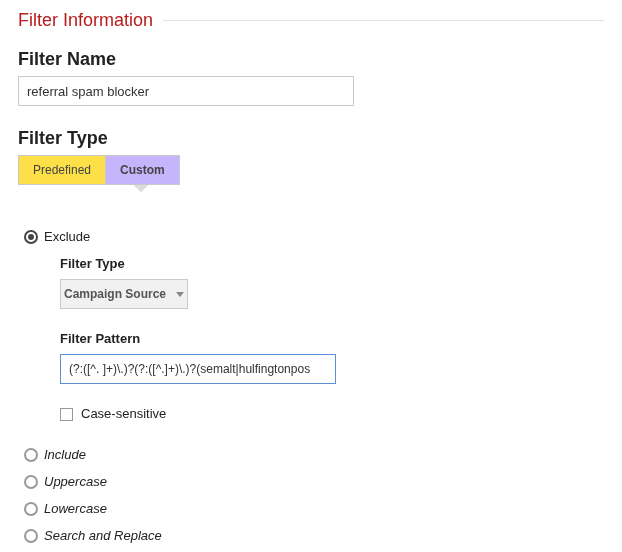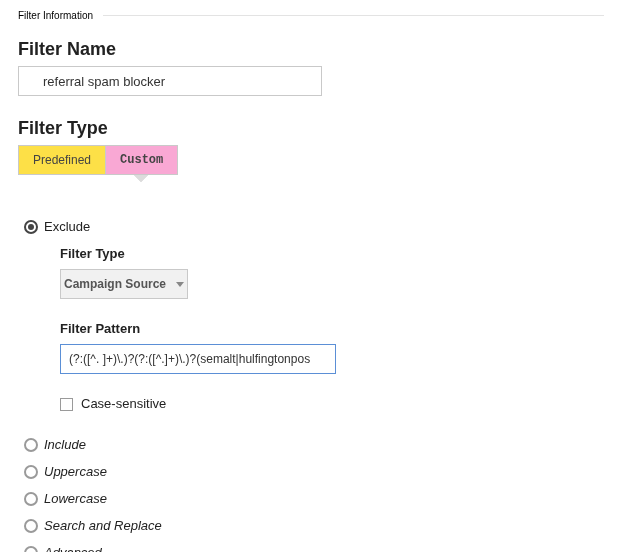--- a/index.html
+++ b/index.html
@@ -1,26 +1,26 @@
 <!DOCTYPE html>
 <html><head>
   <meta charset="utf-8">
   <style>
     * { box-sizing: border-box; margin: 0; padding: 0; }
     body { font-family: Arial, Helvetica, sans-serif; font-size: 13px; color: #222; width: 622px; padding: 10px 18px 18px; background: #fff; }
     .section-header { display: flex; align-items: center; margin-bottom: 18px; }
-    .section-title { color: #000000; font-size: 10px; font-weight: 400; white-space: nowrap; padding-right: 10px; }
+    .section-title { color: #b91c1c; font-size: 18px; font-weight: 400; white-space: nowrap; padding-right: 10px; }
     .section-rule { flex: 1; height: 1px; background: #e3e3e3; }
     .field-label { font-weight: 700; font-size: 18px; margin-bottom: 6px; }
-    .text-input { width: 304px; height: 30px; border: 1px solid #c9c9c9; padding: 0 24px; font-size: 13px; color: #333; }
+    .text-input { width: 336px; height: 30px; border: 1px solid #c9c9c9; padding: 0 8px; font-size: 13px; color: #333; }
     .group { margin-bottom: 22px; }
     .tabs { display: flex; }
     .tab { border: 1px solid #c9c9c9; background: #fde047; color: #444; padding: 7px 14px; font-size: 12px; cursor: pointer; user-select: none; }
     .tab + .tab { border-left: none; }
-    .tab.active { background: #f9a8d4; font-weight: 700; font-family: Liberation Mono, monospace; }
+    .tab.active { background: #c4b5fd; font-weight: 700; }
     .tabs-wrapper { position: relative; display: inline-block; margin-bottom: 22px; }
     .tab-arrow { position: absolute; top: 100%; left: 116px; width: 0; height: 0; border-left: 7px solid transparent; border-right: 7px solid transparent; border-top: 7px solid #dcdcdc; }
     .tab-arrow::before { content: ""; position: absolute; top: -8px; left: -8px; width: 0; height: 0; border-left: 8px solid transparent; border-right: 8px solid transparent; border-top: 8px solid #c9c9c9; z-index: -1; }
     .radio-row { display: flex; align-items: center; gap: 6px; margin-bottom: 12px; }
     .radio { width: 14px; height: 14px; border: 2px solid #9a9a9a; border-radius: 50%; display: inline-flex; align-items: center; justify-content: center; flex-shrink: 0; cursor: pointer; }
     .radio.selected { border-color: #444; }
     .radio.selected::after { content: ""; width: 6px; height: 6px; background: #444; border-radius: 50%; }
     .radio-label { font-size: 13px; color: #222; }
     .sub-block { margin-left: 42px; margin-top: 2px; }
     .sub-label { font-weight: 700; font-size: 13px; margin-bottom: 8px; }

